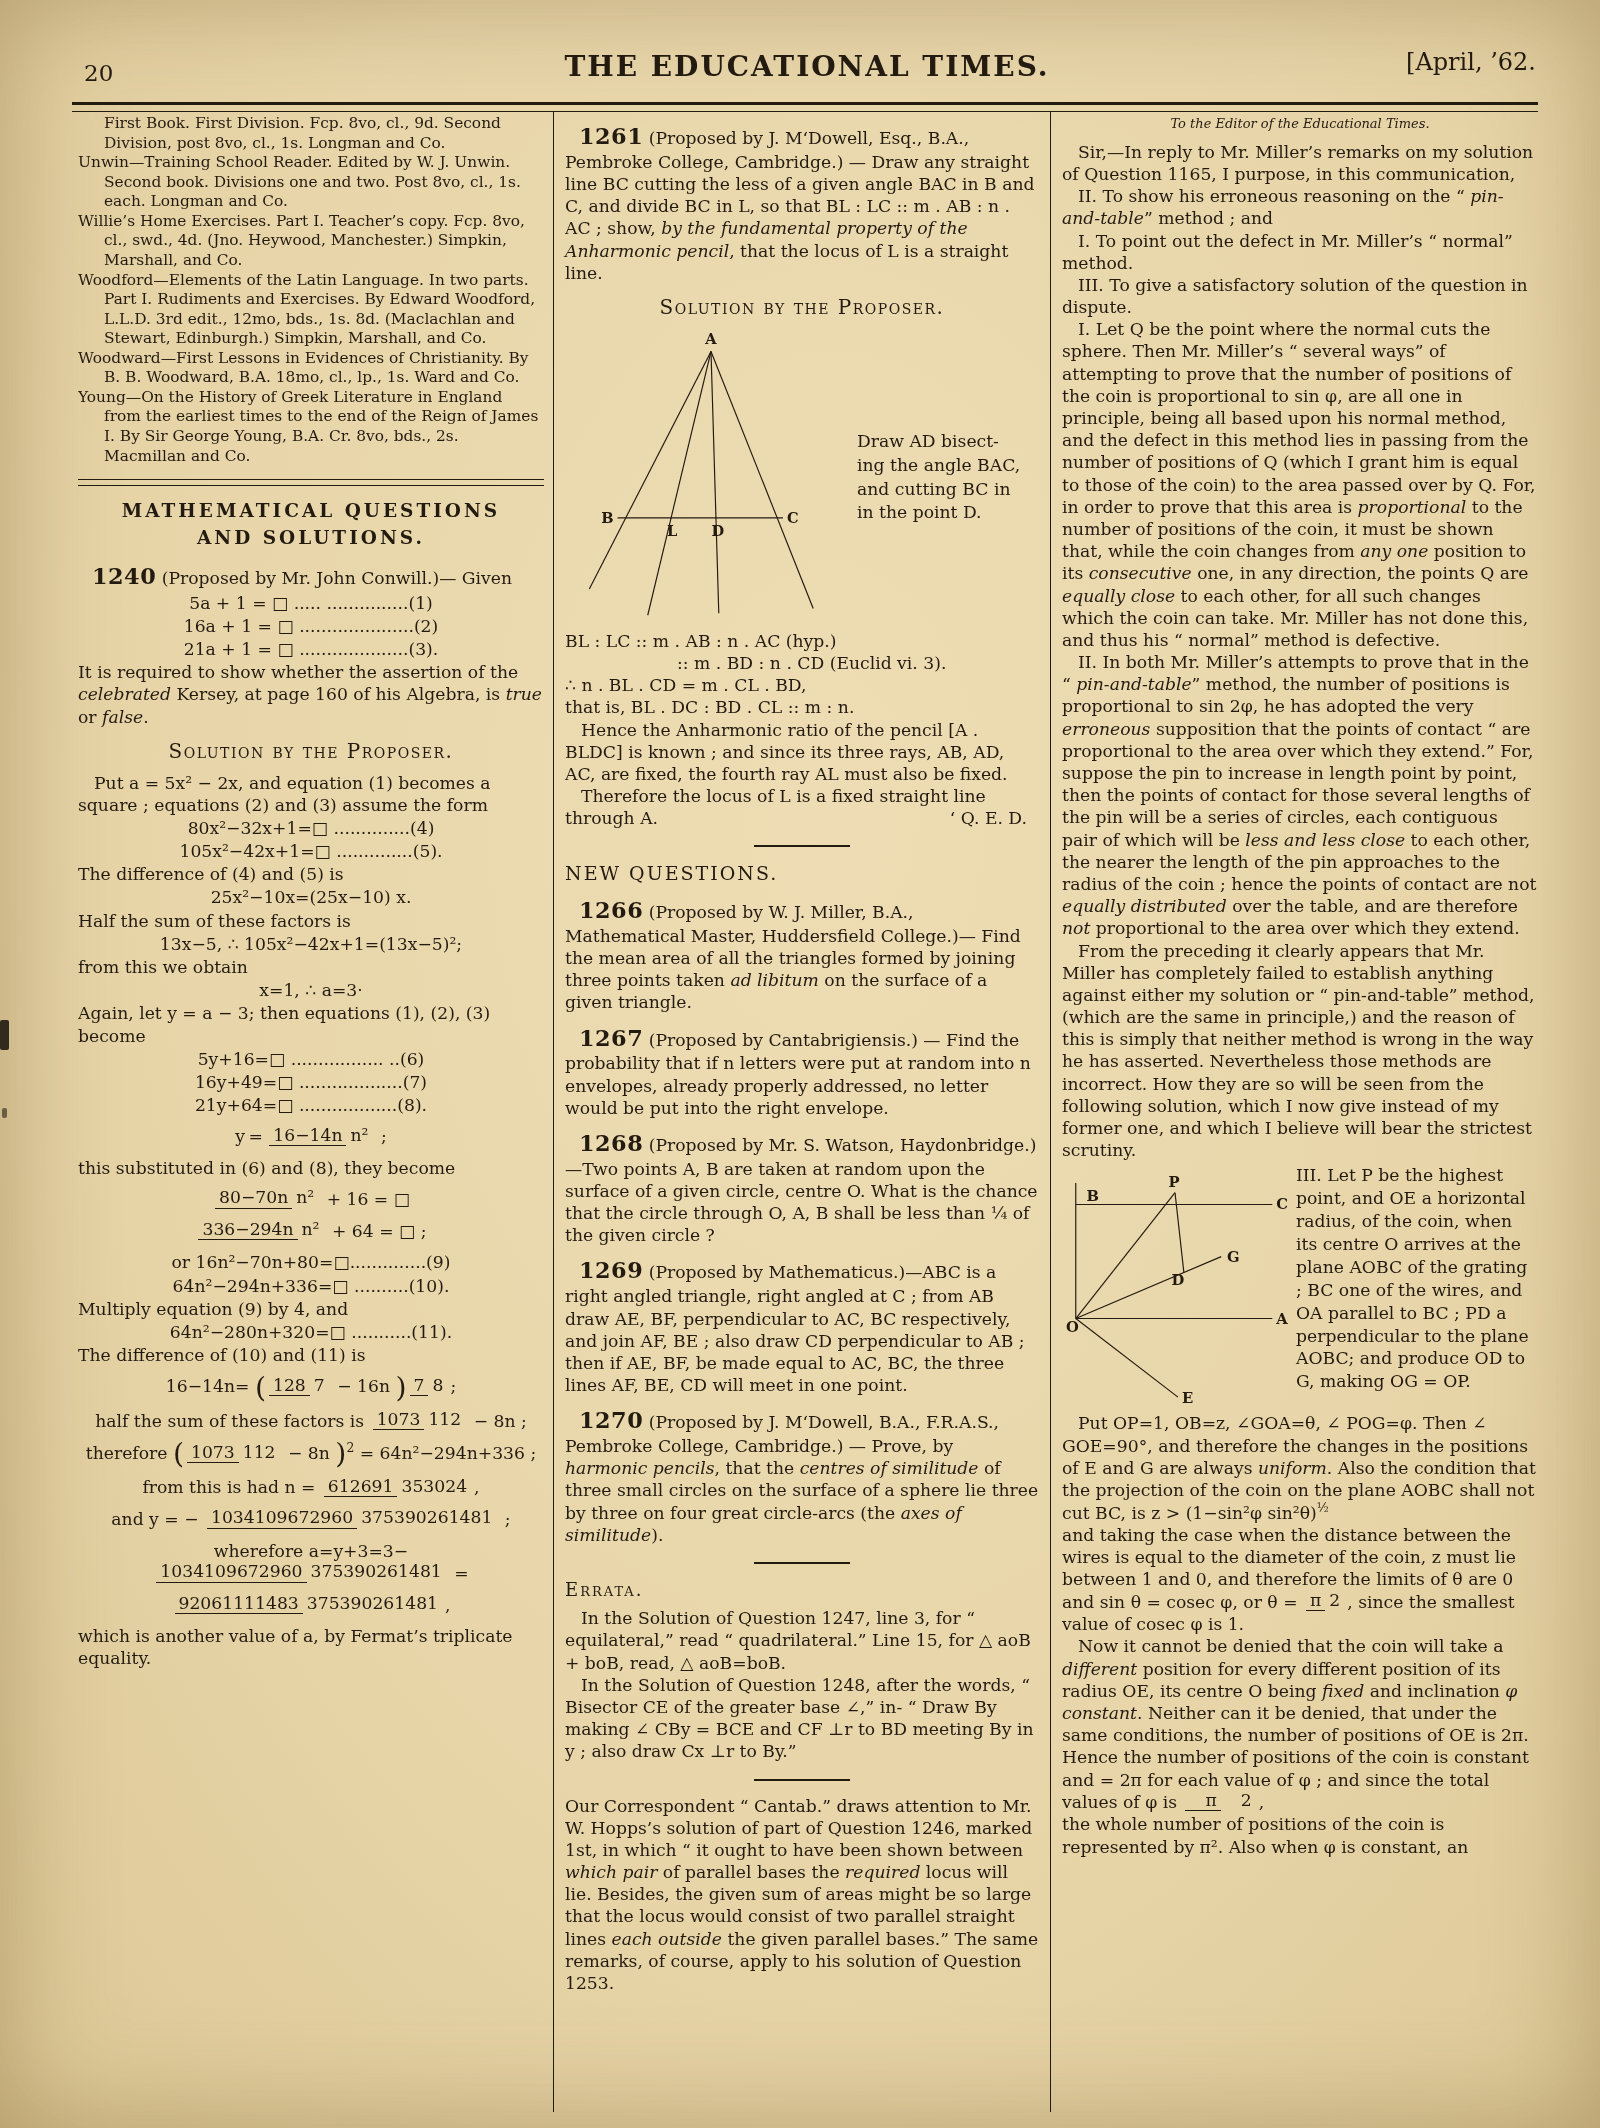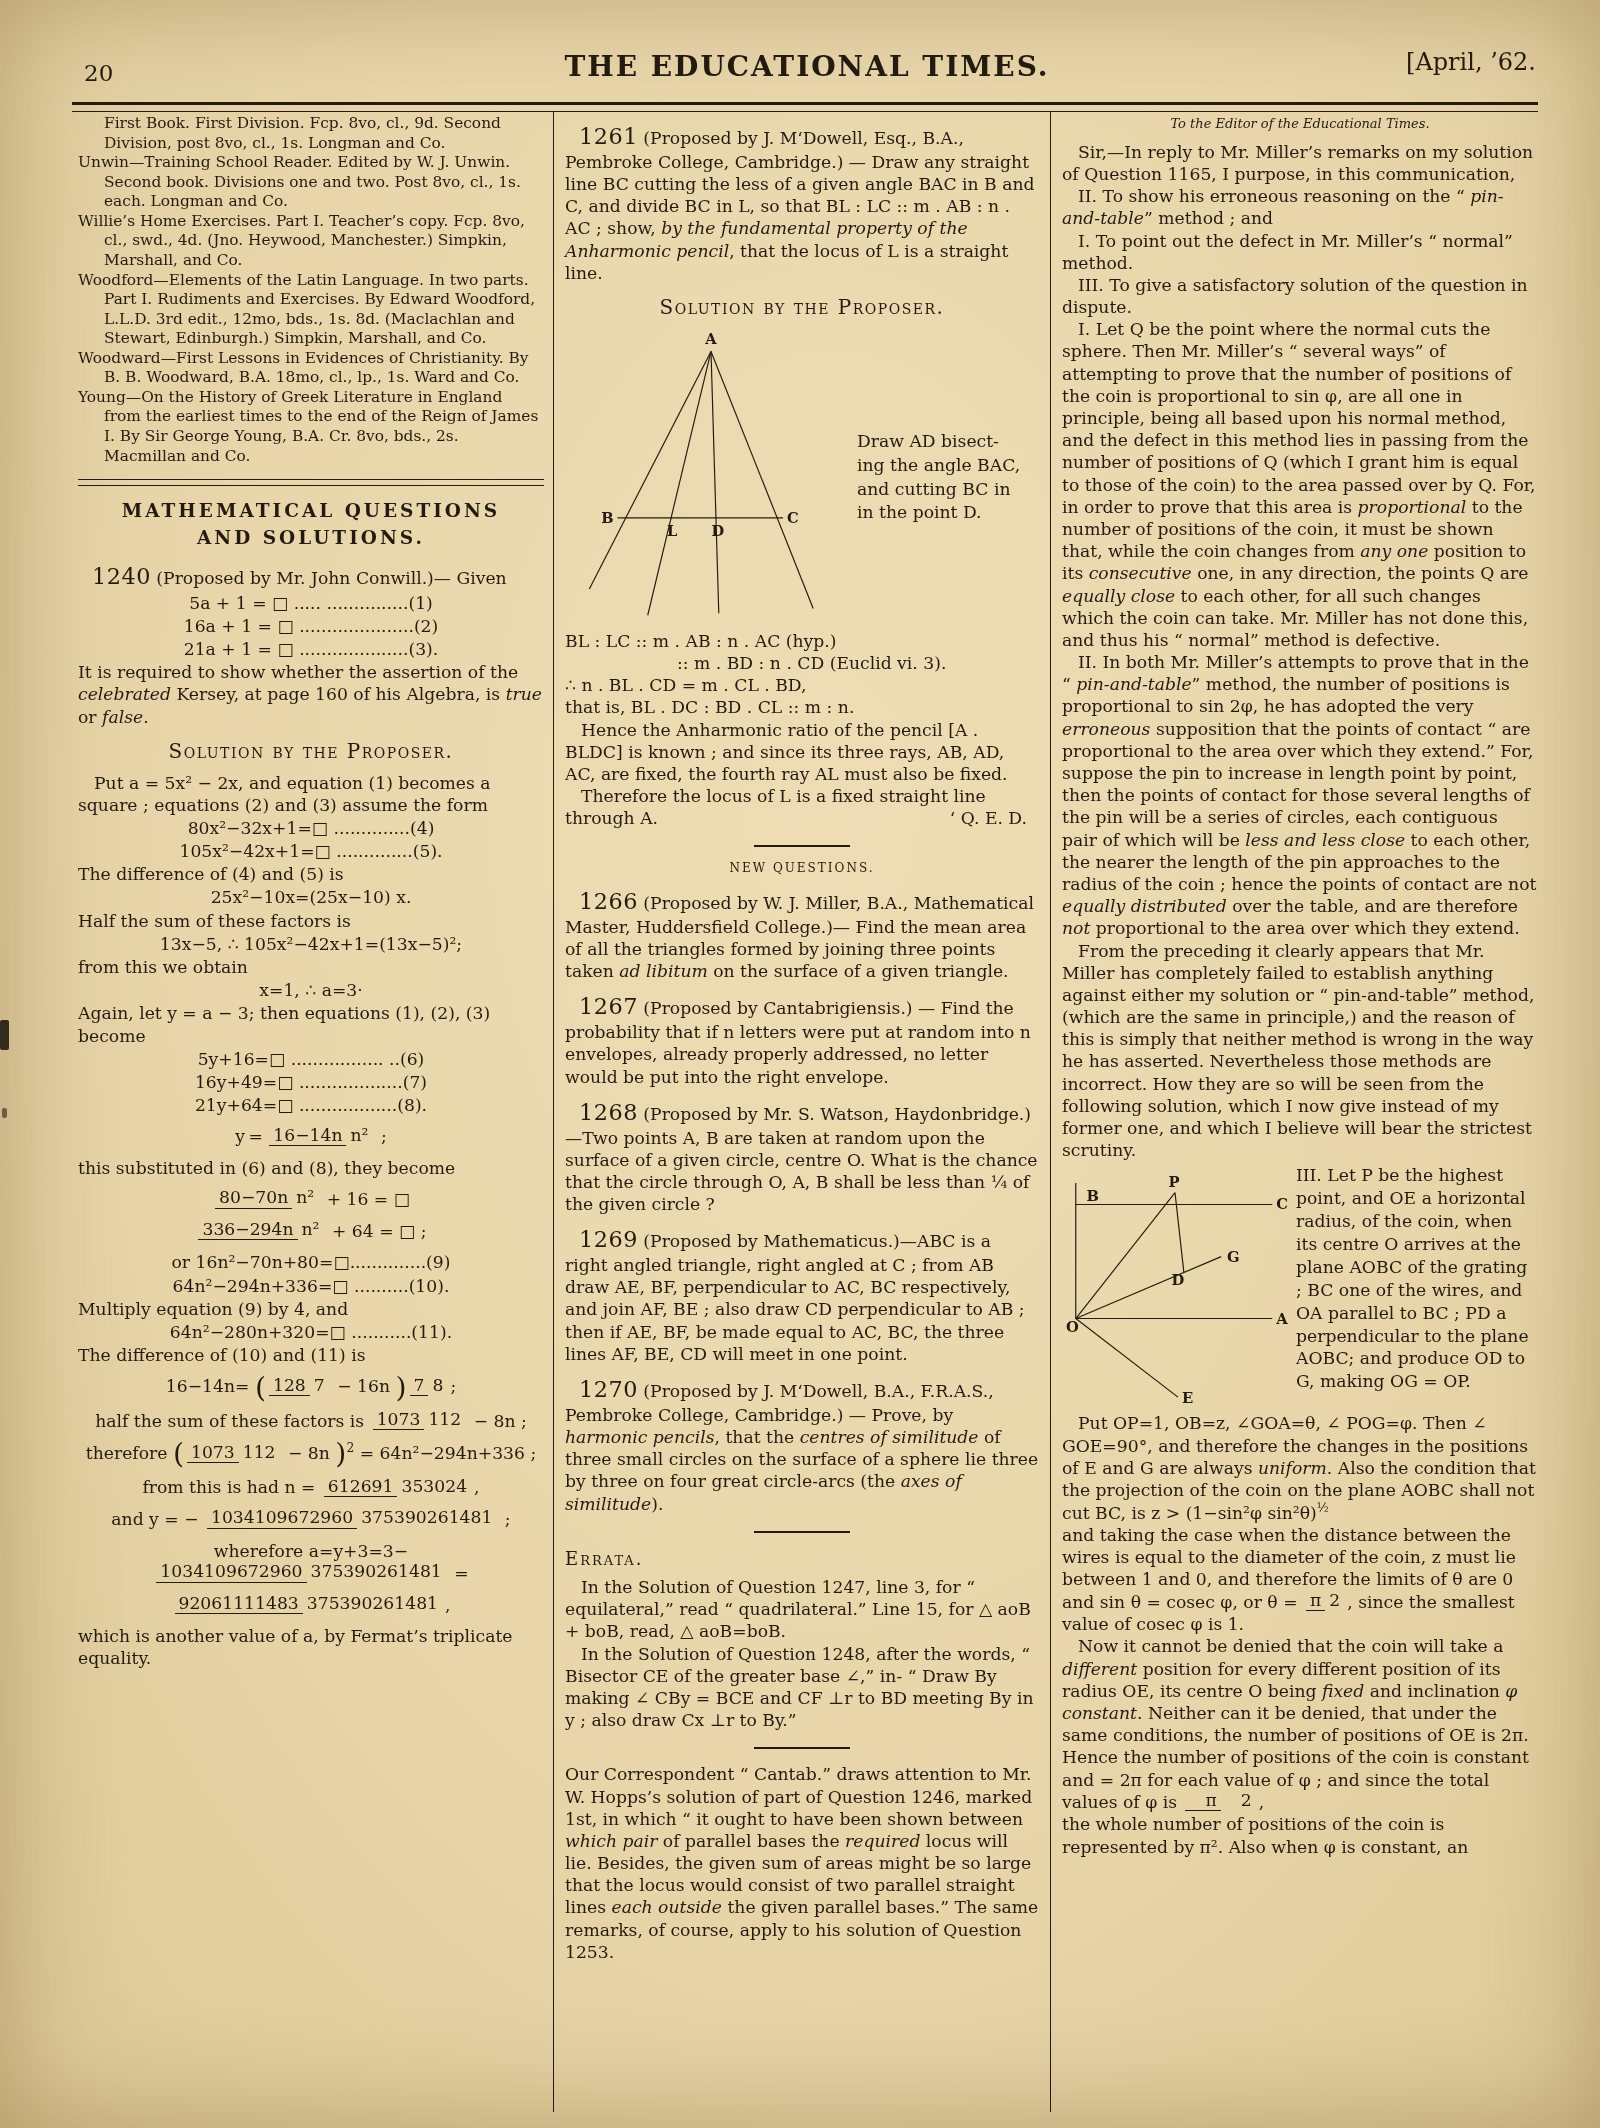--- a/index.html
+++ b/index.html
@@ -29,26 +29,26 @@
   .cont{padding-left:26px;text-indent:0}
   .dblrule{height:5px;border-top:1.5px solid #241b10;border-bottom:1px solid #241b10;margin:13px 0 2px}
   .sechead{text-align:center;font-weight:bold;font-size:18.5px;letter-spacing:3px;margin:12px 24px 8px;line-height:1.45}
   .qpara{text-indent:14px;margin-top:10px}
   .ind{text-indent:16px}
   .noind{text-indent:0}
   .ind2{padding-left:112px}
   .eq{text-align:center;margin:1px 0}
   .feq{margin:9px 0}
   .schead{text-align:center;font-variant:small-caps;letter-spacing:1.5px;margin:11px 0 7px;font-size:20px}
-  .nqhead{text-align:center;font-size:12px;letter-spacing:2px;margin:4px 0 8px}
+  .nqhead{font-size:19px;letter-spacing:2px;margin:4px 0 8px}
   .errhead{font-variant:small-caps;letter-spacing:2px;font-size:18px;margin:4px 0 6px}
   .lethead{text-align:center;font-style:italic;font-size:13px;margin:4px 0 8px}
   .sep{width:96px;border-top:2px solid #241b10;margin:16px auto 14px}
 
-  .qb{font-weight:normal;font-size:1.3em;letter-spacing:.5px}
+  .qb{font-weight:bold;font-size:1.3em;letter-spacing:.5px}
   .it{font-style:italic}
   .sp{vertical-align:super;font-size:.72em}
   .bp{font-size:1.65em;vertical-align:middle;line-height:.9}
   .qed{float:right;padding-right:12px}
   .fr{display:inline-flex;flex-direction:row;text-align:center;vertical-align:middle;line-height:1.12;margin:0 3px;position:relative;top:-2px}
   .fn{border-bottom:1.4px solid #241b10;padding:0 4px}
   .fd{padding:0 4px}
 
   .fig1{display:flex;align-items:center;margin:4px 0 2px}
   .fig1 svg{flex:none}

